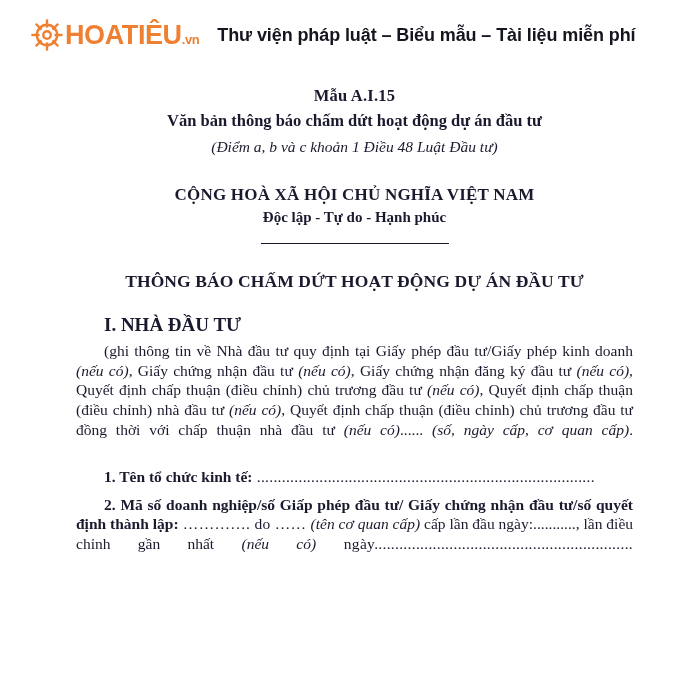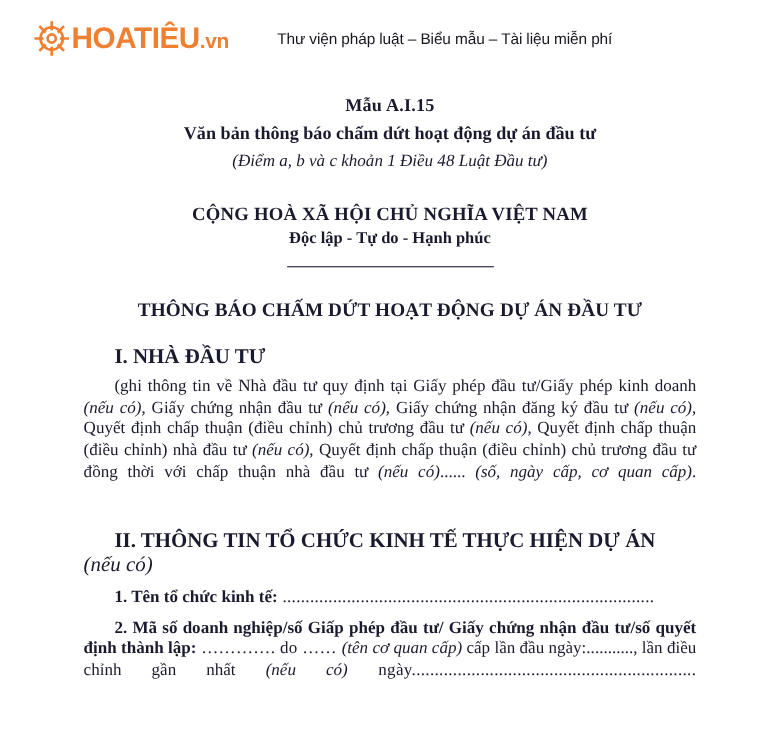--- a/index.html
+++ b/index.html
@@ -39,29 +39,29 @@
     font-family: "Liberation Sans", "DejaVu Sans", sans-serif;
     font-weight: bold;
     font-size: 27px;
     letter-spacing: -0.4px;
     color: #ef7f31;
     line-height: 1;
     margin-left: 1px;
     white-space: nowrap;
   }
   .brand-text .tld {
-    font-size: 19px;
+    font-size: 13px;
   }
   .tagline {
     font-family: "Liberation Sans", "DejaVu Sans", sans-serif;
-    font-size: 14px;
-    font-weight: 400;
+    font-size: 18px;
+    font-weight: 700;
     color: #15151f;
     white-space: nowrap;
-    margin-left: 44px;
+    margin-left: 18px;
     letter-spacing: -0.1px;
   }
 
   
   .doc {
     padding: 0 66px 0 76px;
     box-sizing: border-box;
   }
   .b   { font-weight: bold; }
   .i   { font-style: italic; }
@@ -187,20 +187,19 @@
   <div class="rule-wrap">
     <span class="rule"></span>
   </div>
 
   <div class="doc-title">THÔNG BÁO CHẤM DỨT HOẠT ĐỘNG DỰ ÁN ĐẦU TƯ</div>
 
 
   <div class="sec-head">I. NHÀ ĐẦU TƯ</div>
   <div class="para para-just"><span>(ghi thông tin về Nhà đầu tư quy định tại Giấy phép đầu tư/Giấy phép kinh doanh </span><span class="i">(nếu có)</span><span>, Giấy chứng nhận đầu tư </span><span class="i">(nếu có)</span><span>, Giấy chứng nhận đăng ký đầu tư </span><span class="i">(nếu có)</span><span>, Quyết định chấp thuận (điều chỉnh) chủ trương đầu tư </span><span class="i">(nếu có)</span><span>, Quyết định chấp thuận (điều chỉnh) nhà đầu tư </span><span class="i">(nếu có)</span><span>, Quyết định chấp thuận (điều chỉnh) chủ trương đầu tư đồng thời với chấp thuận nhà đầu tư </span><span class="i">(nếu có)</span><span>...... </span><span class="i">(số, ngày cấp, cơ quan cấp)</span><span>.</span></div>
 
-  <div class="sec-head"><span>II. THÔNG TIN TỔ CHỨC KINH TẾ THỰC HIỆN DỰ ÁN </span><span class="i" style="font-weight:normal">(nếu có)</span></div>
 
   <div class="item"><span class="b">1. Tên tổ chức kinh tế:</span><span class="dots"> .................................................................................</span></div>
 
   <div class="item para-just"><span class="b">2. Mã số doanh nghiệp/số Giấp phép đầu tư/ Giấy chứng nhận đầu tư/số quyết định thành lập:</span><span class="dots"> …………. do …… </span><span class="i">(tên cơ quan cấp)</span><span> cấp lần đầu ngày:..........., lần điều chỉnh gần nhất </span><span class="i">(nếu có)</span><span class="dots"> ngày..............................................................</span></div>
 
 
 </div>
 
 </body></html>

